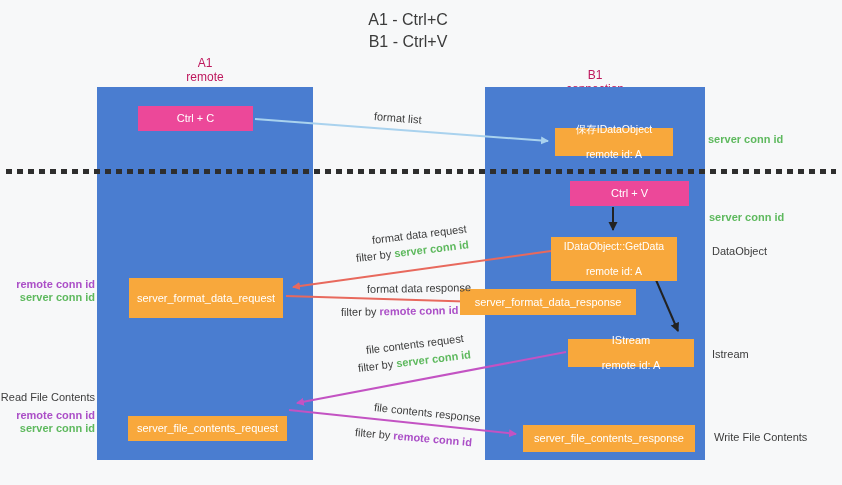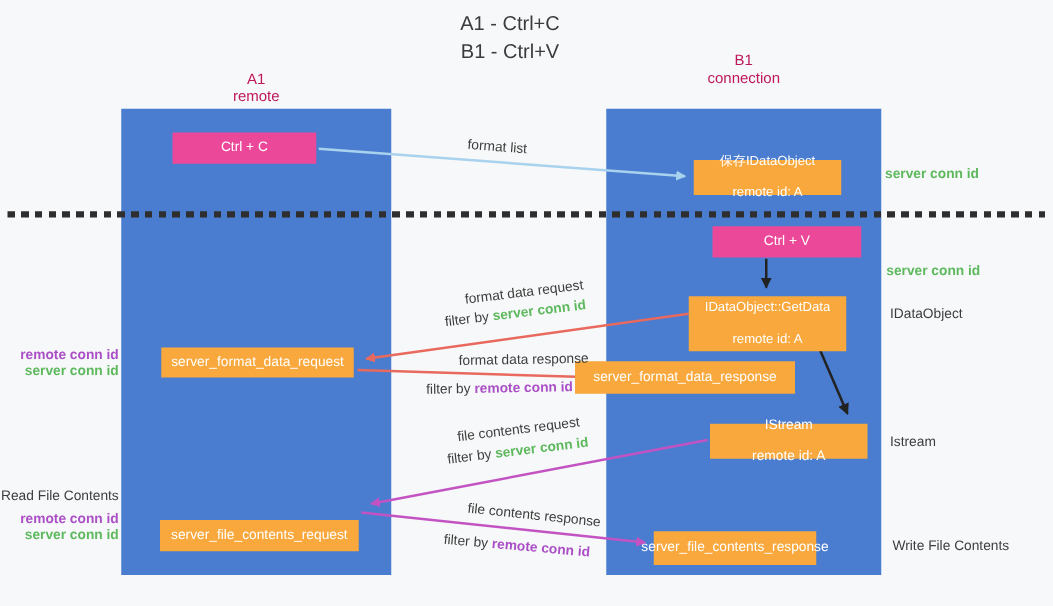--- a/index.html
+++ b/index.html
@@ -37,21 +37,21 @@
 
   <div class="title">
     <div>A1 - Ctrl+C</div>
     <div>B1 - Ctrl+V</div>
   </div>
 
   <div class="col-header" style="left:97px;top:56px;width:216px;">
     <div>A1</div>
     <div>remote</div>
   </div>
-  <div class="col-header" style="left:485px;top:41px;width:220px;">
+  <div class="col-header" style="left:485px;top:68px;width:220px;">
     <div>B1</div>
     <div>connection</div>
   </div>
 
   <div class="column" style="left:97px;top:87px;width:216px;height:373px;"></div>
   <div class="column" style="left:485px;top:87px;width:220px;height:373px;"></div>
 
   <div class="dotted-line"></div>
 
   <svg class="arrows" width="842" height="485" viewBox="0 0 842 485">
@@ -89,44 +89,44 @@
 
   <div class="node green" style="left:554px;top:181px;width:119px;height:25px;margin-left:16px;">
     <div>Ctrl + V</div>
   </div>
 
   <div class="node orange" style="left:551px;top:237px;width:126px;height:44px;font-size:10.5px;">
     <div>IDataObject::GetData</div>
     <div>remote id: A</div>
   </div>
 
-  <div class="node orange" style="left:129px;top:278px;width:154px;height:24px;">
+  <div class="node orange" style="left:129px;top:278px;width:154px;height:40px;">
     <div>server_format_data_request</div>
   </div>
 
   <div class="node orange" style="left:460px;top:289px;width:176px;height:26px;">
     <div>server_format_data_response</div>
   </div>
 
   <div class="node orange" style="left:568px;top:339px;width:126px;height:28px;">
     <div>IStream</div>
     <div>remote id: A</div>
   </div>
 
   <div class="node orange" style="left:128px;top:416px;width:159px;height:25px;">
     <div>server_file_contents_request</div>
   </div>
 
-  <div class="node orange" style="left:523px;top:425px;width:130px;height:27px;">
+  <div class="node orange" style="left:523px;top:425px;width:172px;height:27px;">
     <div>server_file_contents_response</div>
   </div>
 
   <div class="lbl g" style="left:708px;top:133px;">server conn id</div>
   <div class="lbl g" style="left:709px;top:211px;">server conn id</div>
-  <div class="lbl" style="left:712px;top:245px;">IDataObject</div>
+  <div class="lbl" style="left:712px;top:245px;">DataObject</div>
   <div class="lbl" style="left:712px;top:348px;">Istream</div>
   <div class="lbl" style="left:714px;top:431px;">Write File Contents</div>
 
   <div class="right-block" style="top:278px;">
     <div class="p">remote conn id</div>
     <div class="g">server conn id</div>
   </div>
   <div class="right-block" style="top:391px;">
     <div class="plain" style="margin-bottom:5px;">Read File Contents</div>
     <div class="p">remote conn id</div>

